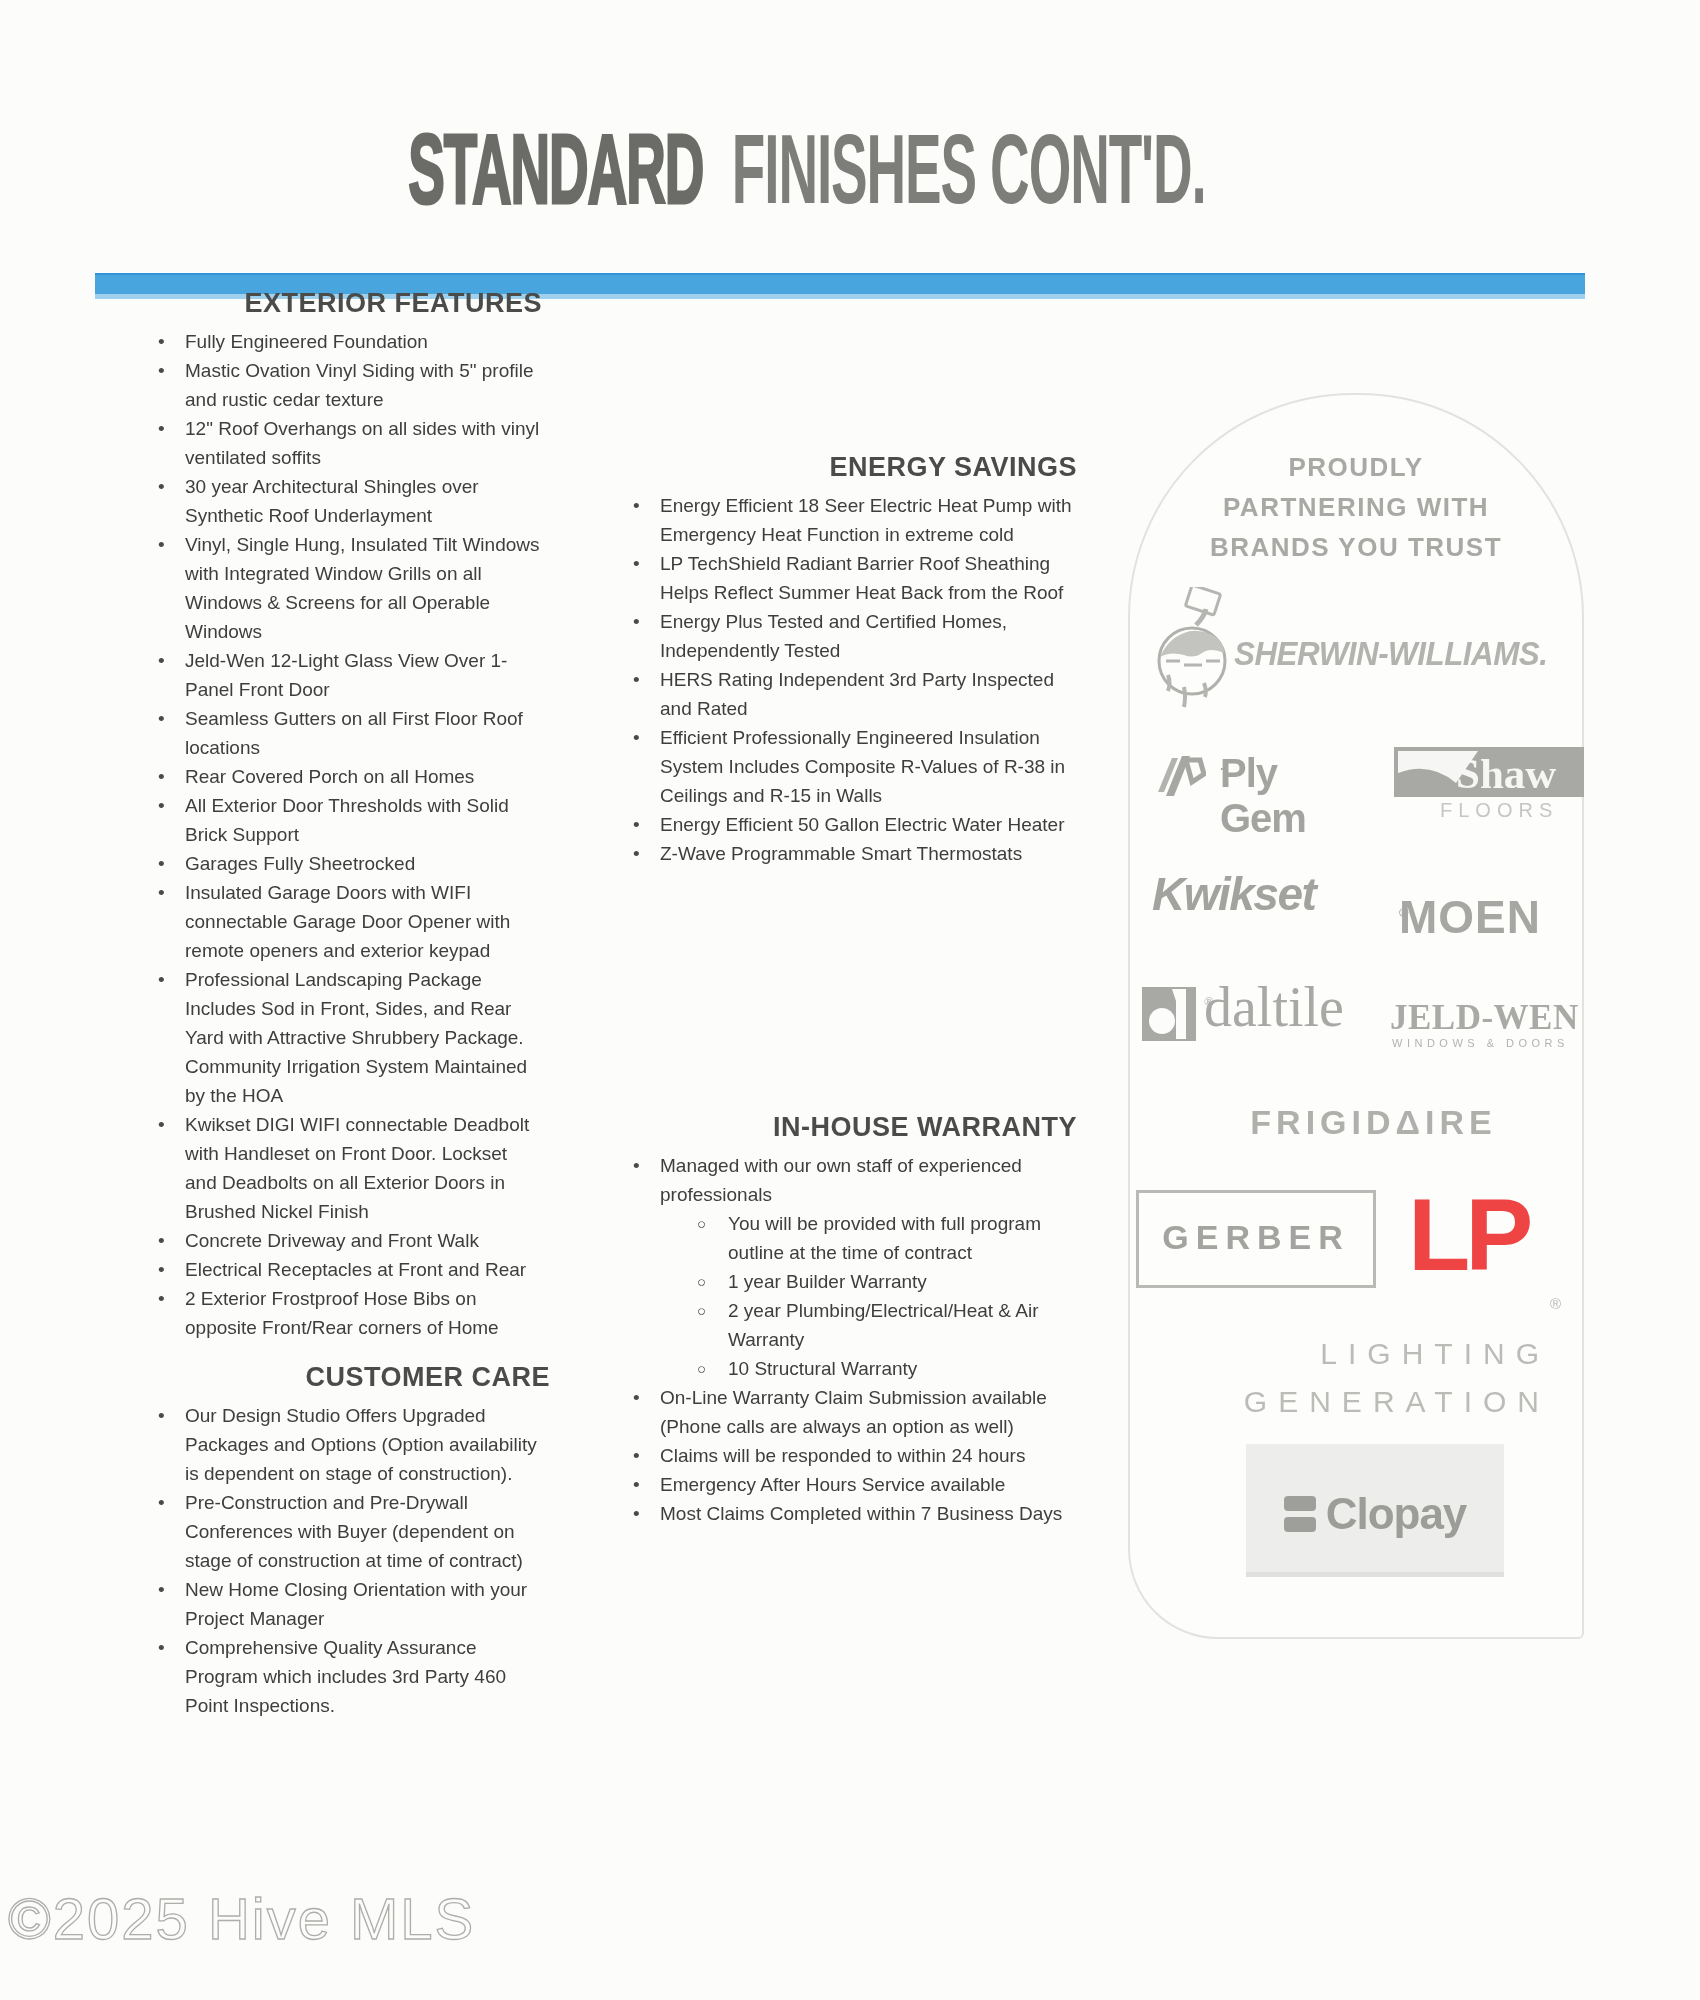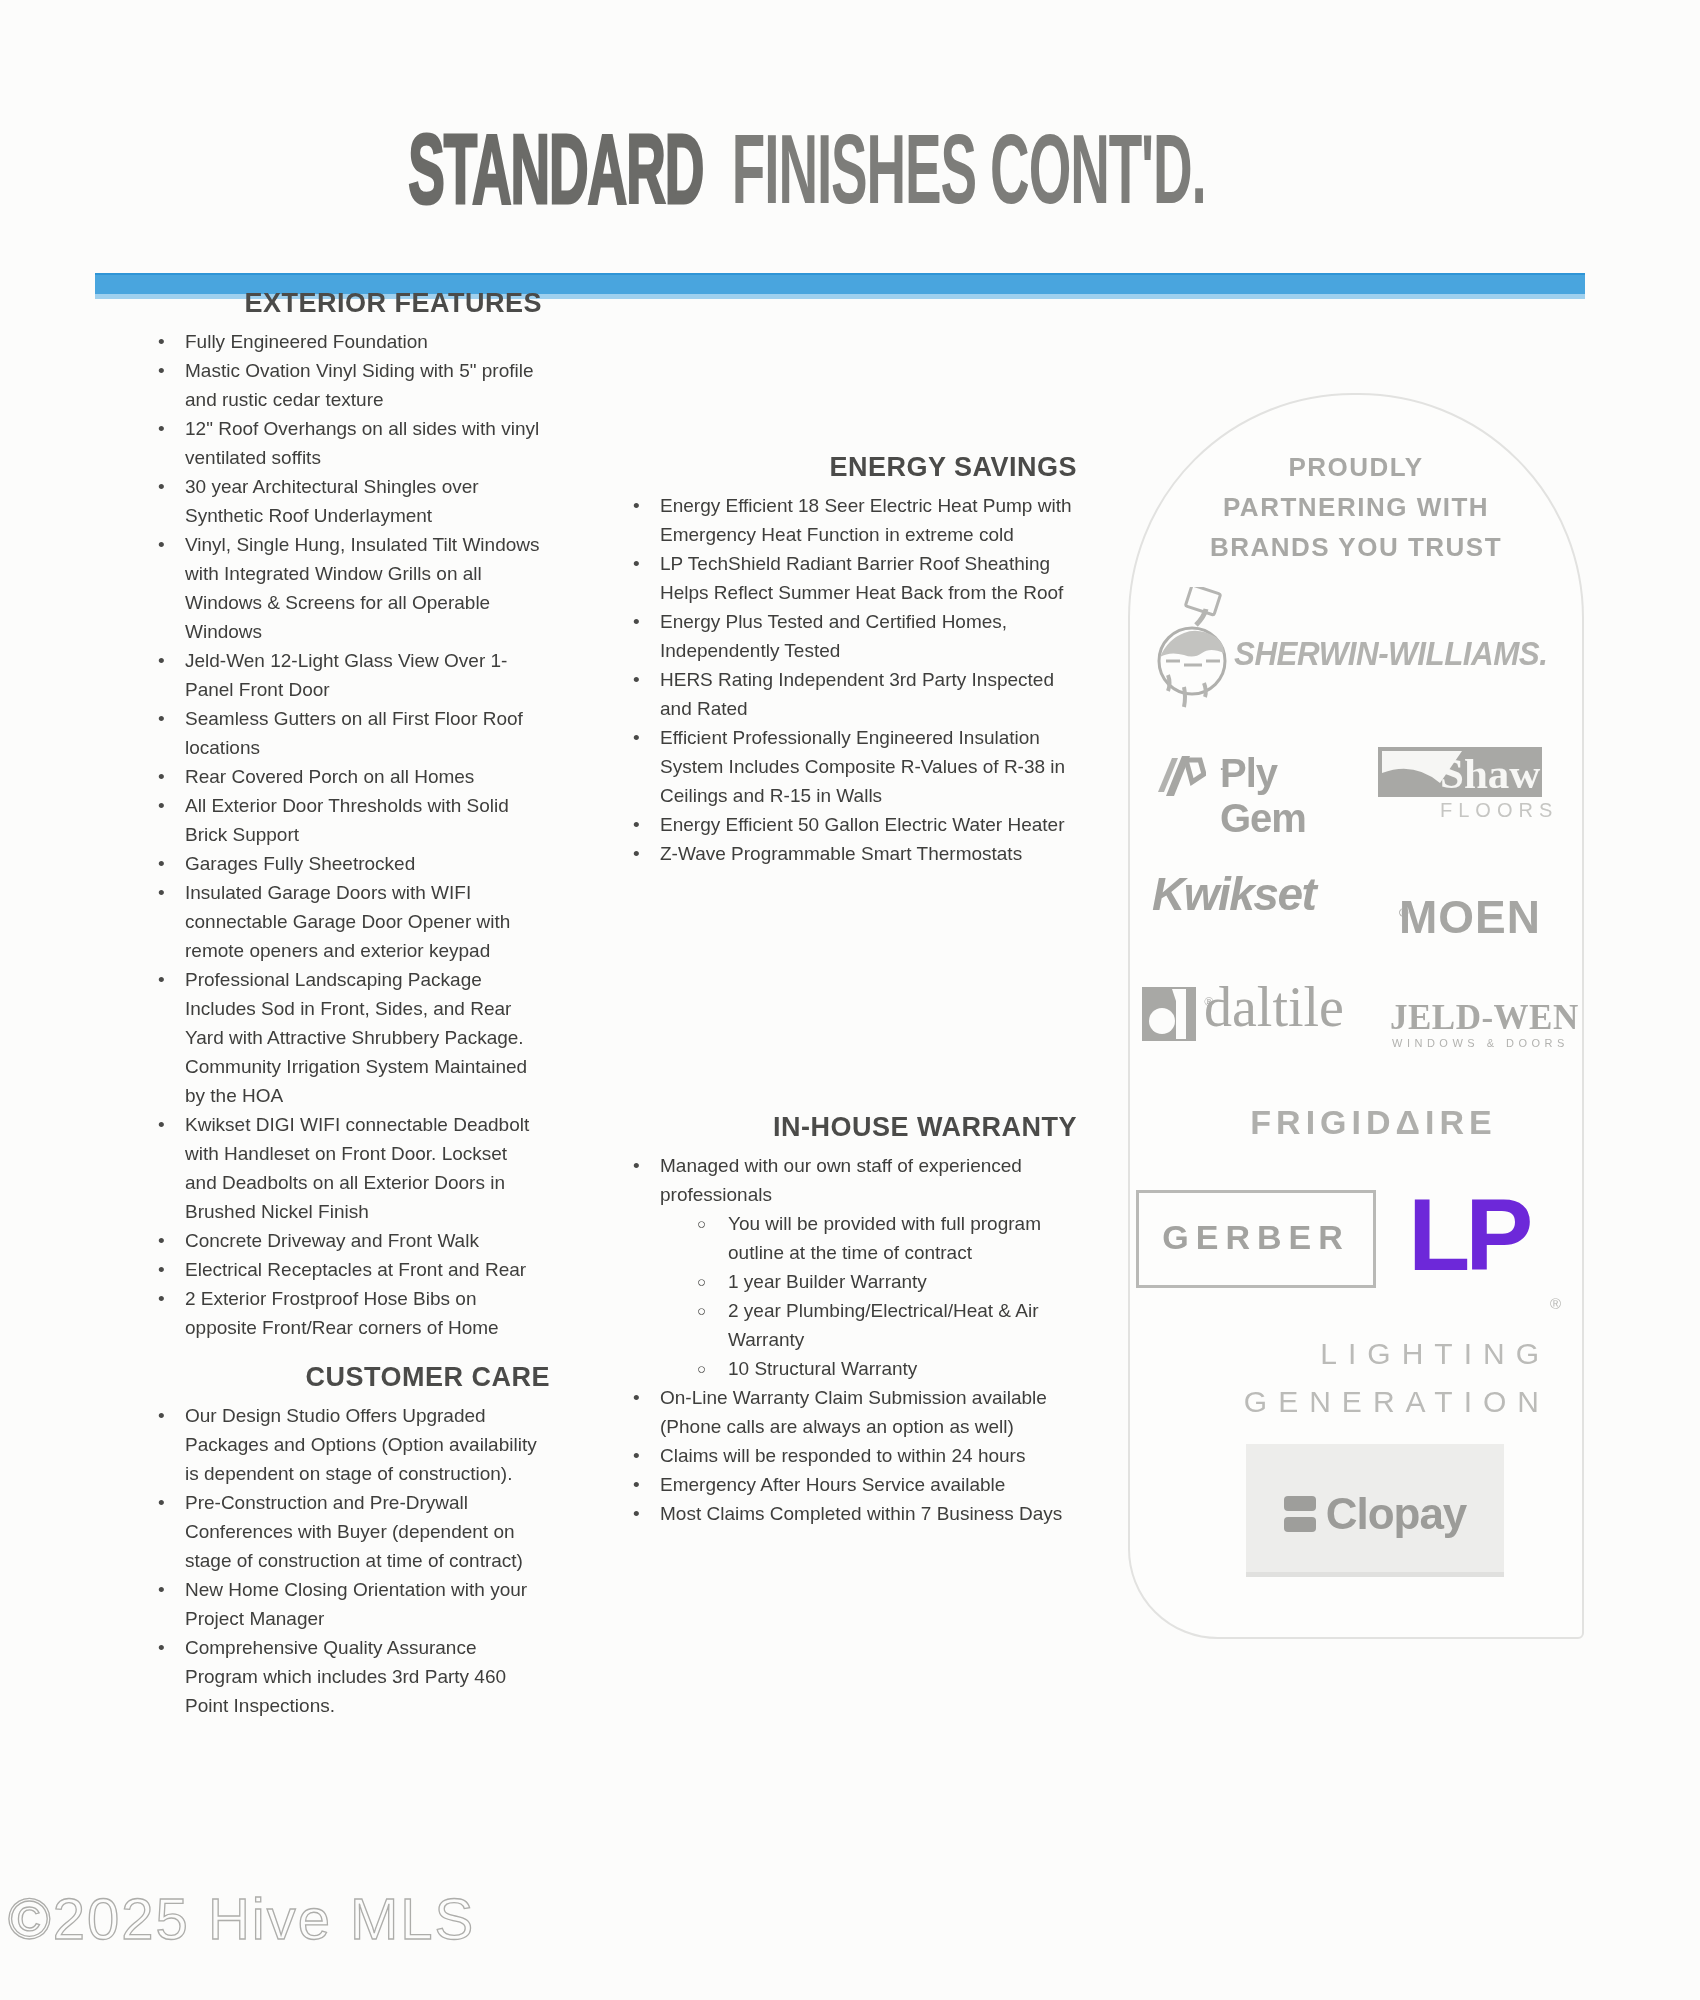--- a/index.html
+++ b/index.html
@@ -30,40 +30,40 @@
          border:2px solid #e2e2e0;border-radius:225px 225px 6px 90px;}
   .panel *{position:absolute;}
   .pp-heading{top:52px;left:0;width:100%;text-align:center;font-size:26px;font-weight:bold;
               color:#a8a8a5;letter-spacing:1.5px;line-height:40px;}
   .pp-heading span{position:static;display:block;}
   .sw-glyph{left:24px;top:192px;}
   .sw-text{left:104px;top:240px;width:345px;font-size:33px;font-weight:bold;font-style:italic;
            color:#b2b2af;letter-spacing:-.5px;transform:scaleX(.95);transform-origin:left;}
   .pg-glyph{left:26px;top:357px;}
   .pg-text{left:78px;top:356px;font-size:40px;font-weight:bold;color:#a3a3a0;letter-spacing:-1px;margin-left:12px;}
-  .shaw-box{left:248px;top:352px;width:164px;height:50px;background:#a8a8a5;}
+  .shaw-box{left:264px;top:352px;width:190px;height:50px;background:#a8a8a5;}
   .shaw-swoosh{left:0;top:0;}
   .shaw-text{position:absolute;left:62px;top:2px;font-family:"Liberation Serif",serif;
              font-size:43px;font-weight:bold;color:#f6f6f4;}
   .shaw-floors{left:310px;top:404px;font-size:20px;letter-spacing:6px;color:#c6c6c3;}
   .kw-text{left:22px;top:472px;font-size:46px;font-weight:bold;font-style:italic;
            color:#a2a29f;letter-spacing:-1.5px;}
   .moen-text{left:269px;top:495px;font-size:46px;font-weight:bold;color:#a6a6a3;letter-spacing:1px;}
   .sup{font-size:13px;vertical-align:super;position:static;}
   .dt-tile{left:12px;top:592px;}
   .dt-text{left:74px;top:580px;font-family:"Liberation Serif",serif;font-size:56px;color:#a8a8a5;}
   .jw-text{left:260px;top:603px;font-family:"Liberation Serif",serif;font-size:35px;font-weight:bold;
            color:#a9a9a6;letter-spacing:.5px;}
   .jw-sub{left:262px;top:642px;font-size:11px;letter-spacing:4.5px;color:#b2b2af;}
   .fr-text{left:0;top:708px;width:100%;text-align:center;text-indent:35px;font-size:34px;
            letter-spacing:5px;color:#afafac;font-weight:bold;}
   .gb-box{left:6px;top:795px;width:234px;height:92px;border:3px solid #b9b9b6;}
   .gb-text{position:absolute;left:0;top:0;width:100%;text-align:center;line-height:88px;
            font-size:34px;letter-spacing:7px;color:#a3a3a0;font-weight:bold;}
-  .lp-text{left:278px;top:782px;font-size:102px;font-weight:bold;color:#6d28d9;letter-spacing:-5px;}
+  .lp-text{left:278px;top:782px;font-size:102px;font-weight:bold;color:#ef4444;letter-spacing:-5px;}
   .lp-reg{left:420px;top:900px;font-size:15px;color:#b8b8b5;}
   .gl-text{top:935px;right:32px;text-align:right;font-size:30px;letter-spacing:11px;
            color:#bbbbb8;line-height:48px;}
   .gl-text span{position:static;display:block;}
   .cp-box{left:116px;top:1049px;width:258px;height:128px;background:#ededeb;border-bottom:5px solid #e0e0de;}
   .cp-inner{position:absolute;left:0;top:0;width:100%;height:100%;display:flex;align-items:center;
             justify-content:center;gap:10px;margin-top:6px;}
   .cp-bars{position:static;display:inline-block;width:32px;height:36px;}
   .cp-bars i{position:static;display:block;width:32px;height:15px;background:#9e9e9b;border-radius:4px;margin-bottom:6px;}
   .cp-text{position:static;font-size:44px;font-weight:bold;color:#9c9c99;letter-spacing:-1px;}

